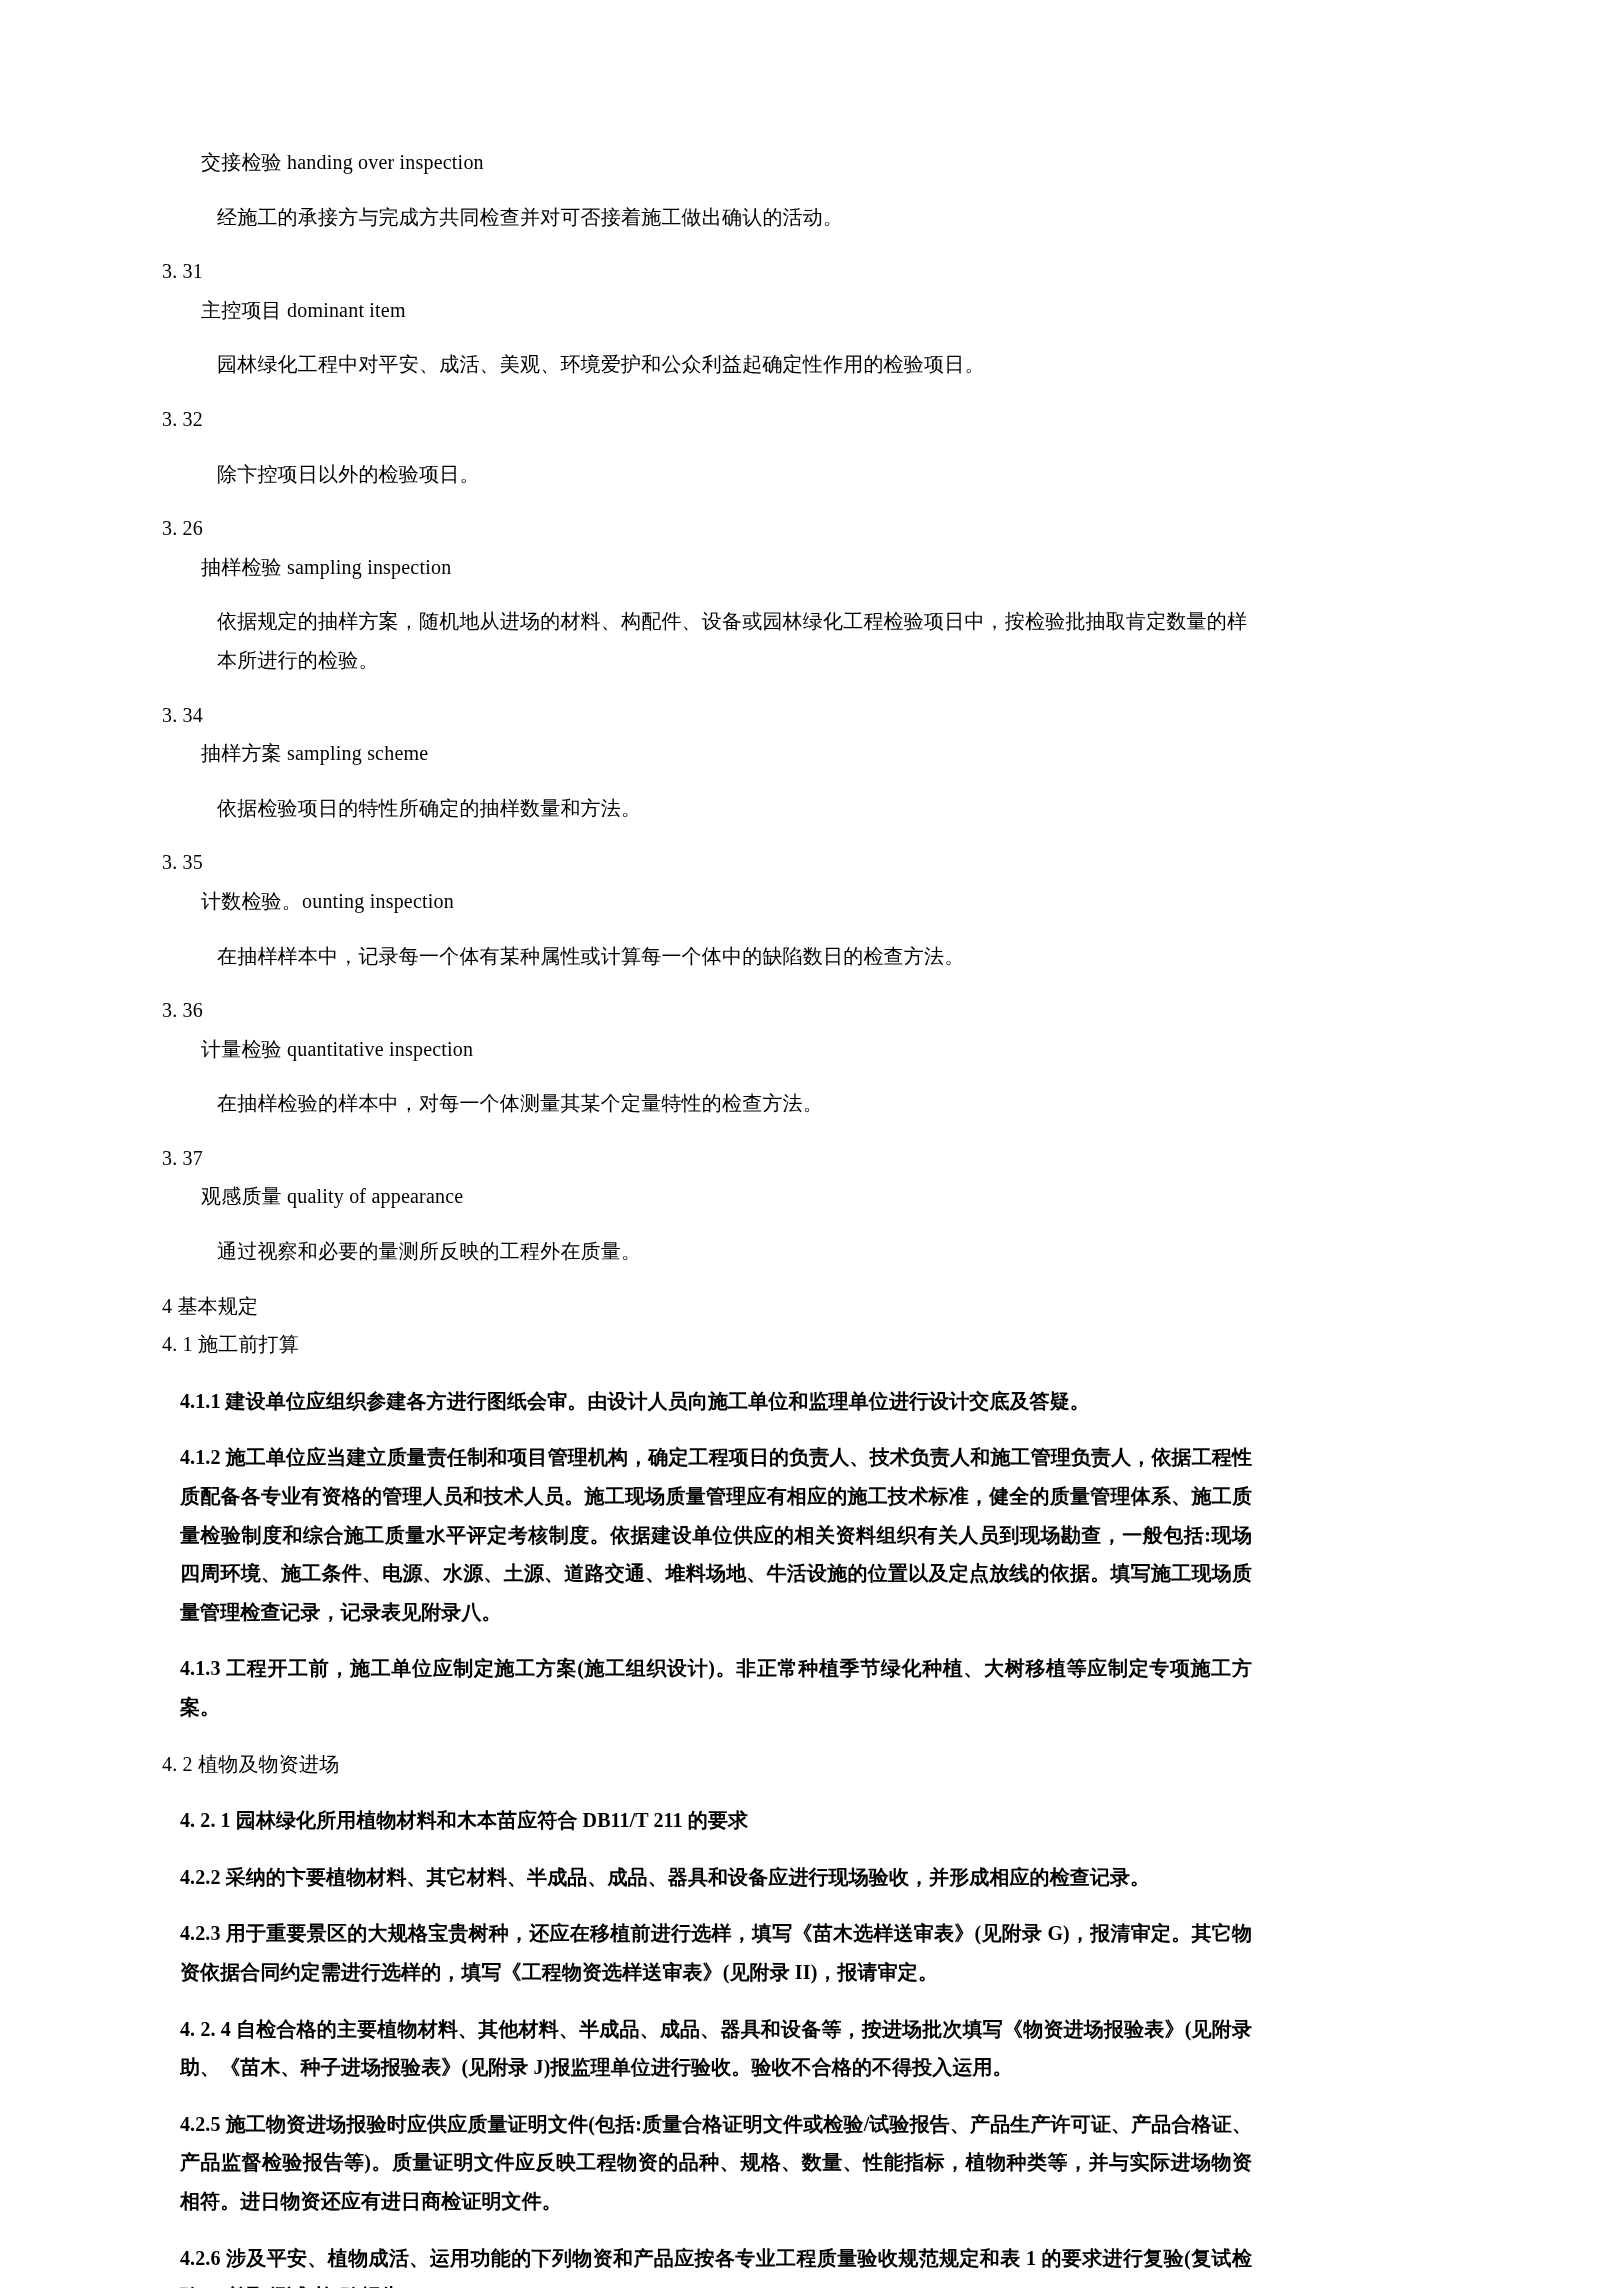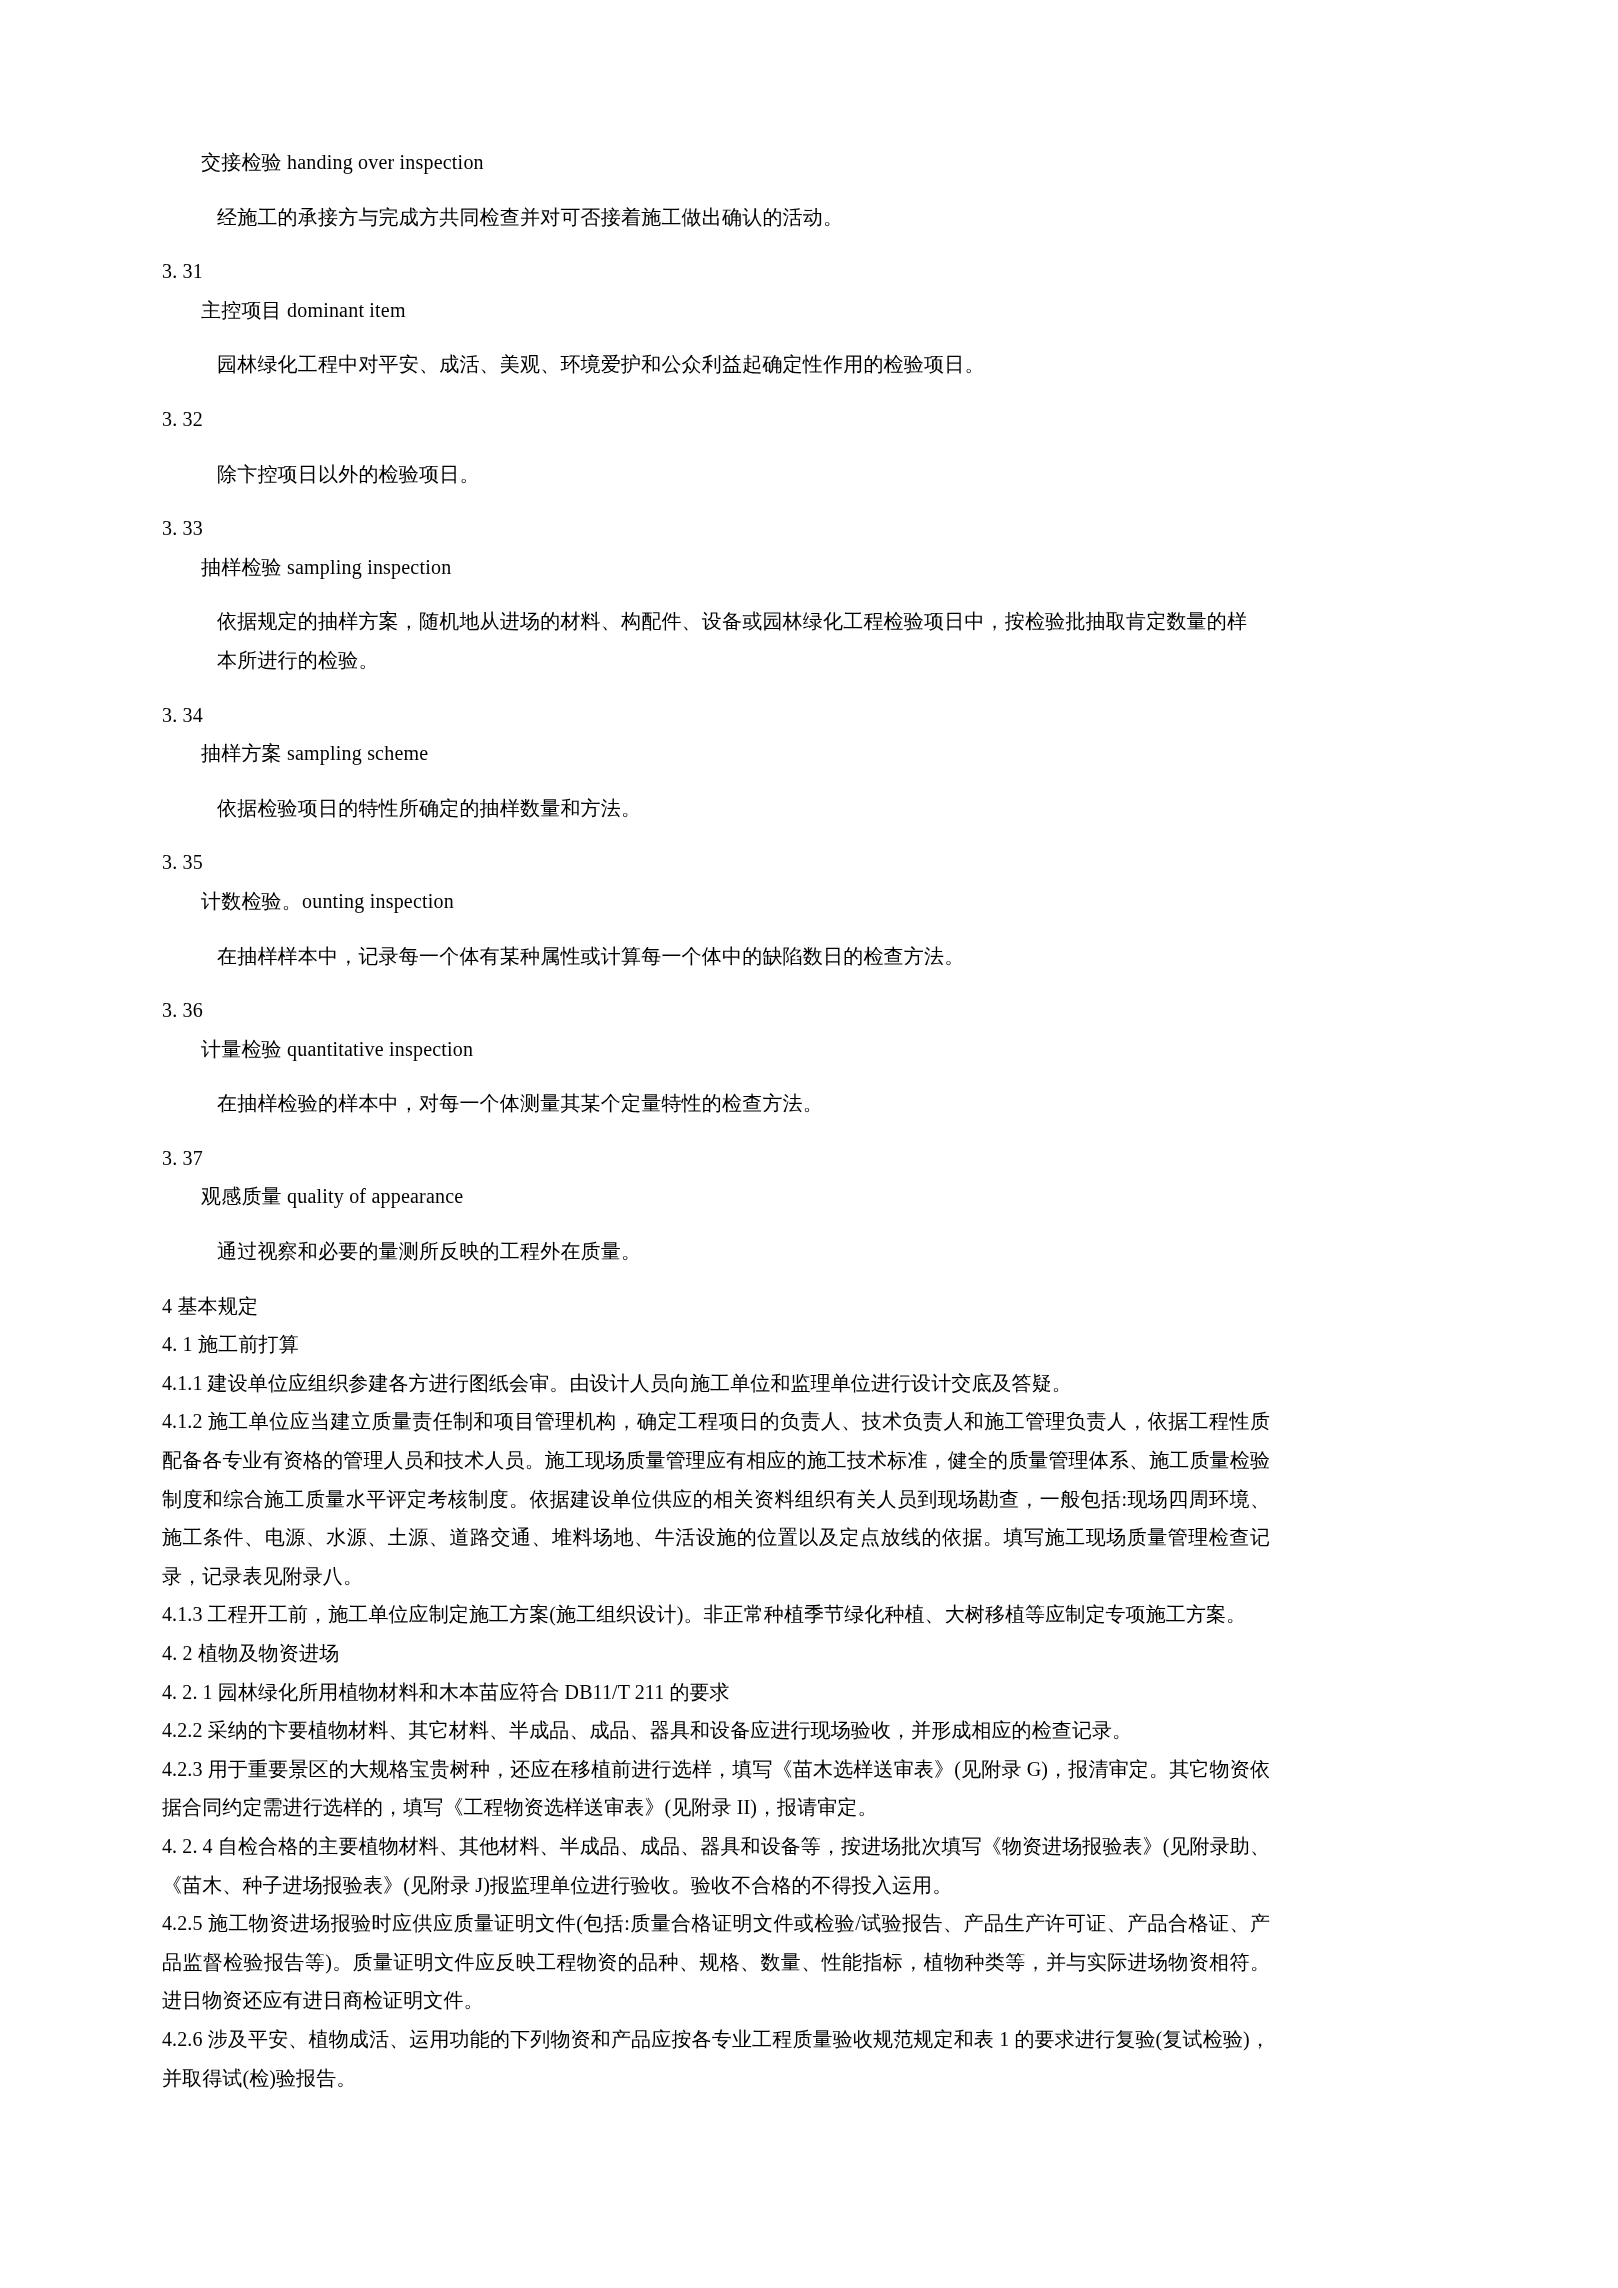--- a/index.html
+++ b/index.html
@@ -37,40 +37,41 @@
     margin: 16px;
     padding-left: 39px;
     letter-spacing: 0.2px;
   }
   .sec-line {
     margin: 0;
     padding-left: 0;
     letter-spacing: 0.2px;
   }
   .para {
-    margin: 0;
+    margin: 18px;
     padding-left: 0;
     text-align: justify;
     text-justify: inter-ideograph;
     letter-spacing: 0.1px;
+    font-weight: bold;
   }
 </style>
 </head>
 <body>
 
 <div class="page">
   <div class="doc" id="doc-body">
       <p class="term-line">交接检验 handing over inspection</p>
       <p class="def-line">经施工的承接方与完成方共同检查并对可否接着施工做出确认的活动。</p>
       <p class="num-line">3. 31</p>
       <p class="term-line">主控项目 dominant item</p>
       <p class="def-line">园林绿化工程中对平安、成活、美观、环境爱护和公众利益起确定性作用的检验项日。</p>
       <p class="num-line">3. 32</p>
       <p class="def-line">除卞控项日以外的检验项日。</p>
-      <p class="num-line">3. 33</p>
+      <p class="num-line">3. 26</p>
       <p class="term-line">抽样检验 sampling inspection</p>
       <p class="def-line">依据规定的抽样方案，随机地从进场的材料、构配件、设备或园林绿化工程检验项日中，按检验批抽取肯定数量的样本所进行的检验。</p>
       <p class="num-line">3. 34</p>
       <p class="term-line">抽样方案 sampling scheme</p>
       <p class="def-line">依据检验项日的特性所确定的抽样数量和方法。</p>
       <p class="num-line">3. 35</p>
       <p class="term-line">计数检验。ounting inspection</p>
       <p class="def-line">在抽样样本中，记录每一个体有某种属性或计算每一个体中的缺陷数日的检查方法。</p>
       <p class="num-line">3. 36</p>
       <p class="term-line">计量检验 quantitative inspection</p>

